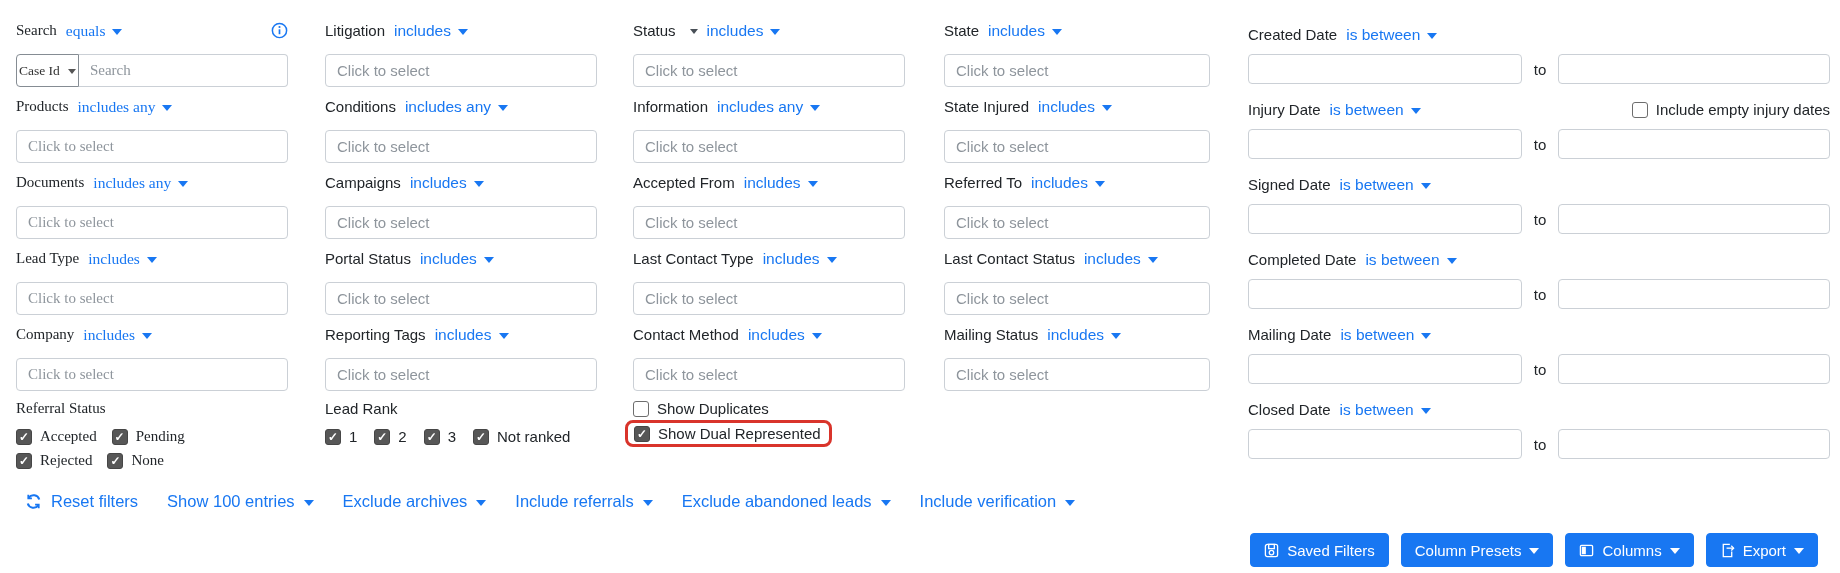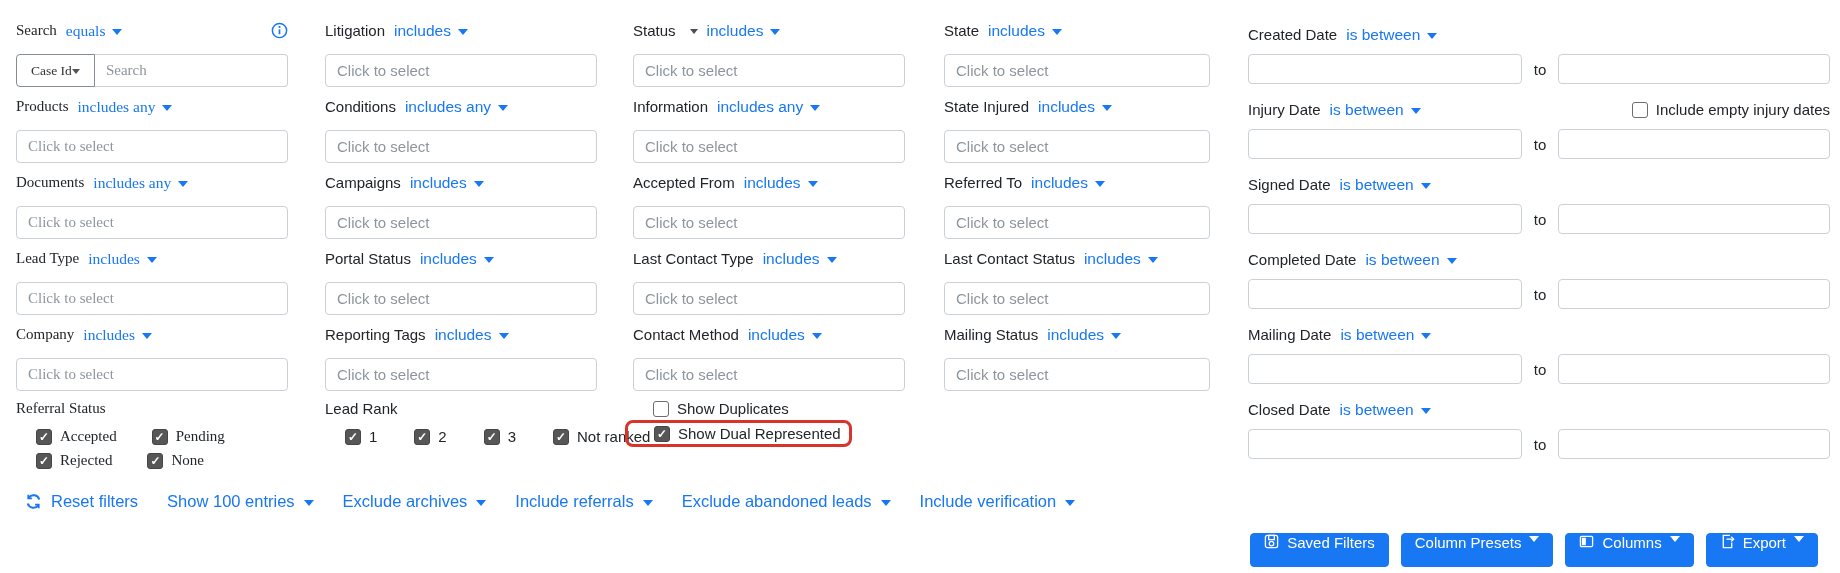--- a/index.html
+++ b/index.html
@@ -23,34 +23,34 @@
          border-top:6px solid currentColor; margin-top:2px; }
   .car.dark  { border-top-color:#495057; border-left-width:4px; border-right-width:4px; border-top-width:5px; margin-left:7px; }
   .car-up { width:0; height:0; border-left:5px solid transparent; border-right:5px solid transparent;
             border-bottom:6px solid currentColor; margin-bottom:1px; }
 
   input.sel { width:100%; height:33px; border:1px solid #cbd0d6; border-radius:4px;
               padding:0 11px; font-family:inherit; font-size:15px; color:#333; }
   input::placeholder { color:#8e959c; opacity:1; }
 
   .search-group { display:flex; height:33px; width:100%; }
-  .caseid-btn { display:inline-flex; align-items:center; padding:0 14px;
+  .caseid-btn { display:inline-flex; align-items:center; gap:8px; padding:0 2px;
                 background:#fff; border:1px solid #858c93; border-radius:4px 0 0 4px;
                 font-family:inherit; font-size:13.5px; color:#333; cursor:pointer; white-space:nowrap; }
   .caseid-btn .car { border-top-color:#555; border-left-width:4px; border-right-width:4px; border-top-width:5px; }
   .search-group input { flex:1; height:33px; border:1px solid #cbd0d6; border-left:none;
                         border-radius:0 4px 4px 0; padding:0 11px; font-family:inherit; font-size:15px; min-width:0; }
 
   .info-icon { margin-left:auto; color:#1877f2; display:inline-flex; cursor:pointer; }
 
   .section-label { font-size:15px; height:21px; margin-bottom:7px; }
   .cb-row { display:flex; align-items:center; margin-bottom:7px; }
   .cb-row.referral > .cb-item { margin-right:15px; }
   .cb-row.rank     > .cb-item { margin-right:17px; }
-  .cb-item { display:inline-flex; align-items:center; gap:8px; font-size:15px; cursor:pointer; white-space:nowrap;margin-left:20px; }
+  .cb-item { display:inline-flex; align-items:center; gap:8px; font-size:15px; cursor:pointer; white-space:nowrap; }
   .cb { width:16px; height:16px; border-radius:3px; flex:0 0 16px; }
   .cb.unchecked { border:1px solid #6d6d6d; background:#fff; }
   .cb.checked { background:#575757; border:1px solid #464646; color:#fff; text-align:center; }
   .cb .ck { display:block; font-size:12px; line-height:14px; font-weight:bold; }
 
   .dual-wrap { display:inline-flex; border:3px solid #d9342b; border-radius:8px;
                padding:2px 8px 2px 6px; margin-left:-8px; }
 
   .date-row { display:flex; align-items:center; }
   input.din { height:30px; border:1px solid #cbd0d6; border-radius:4px; padding:0 10px;
@@ -59,21 +59,21 @@
   .din.to-in { width:272px; }
   .to-sep { width:36px; text-align:center; font-size:15px; color:#212529; }
   .empty-dates { margin-left:auto; }
 
   .links-row { position:absolute; left:25px; top:492px; display:flex; align-items:center; gap:29px; }
   .flink { background:none; border:none; display:inline-flex; align-items:center; gap:9px;
            color:#1877f2; font-family:inherit; font-size:16.5px; cursor:pointer; white-space:nowrap; }
   .flink .car { border-left-width:5px; border-right-width:5px; border-top-width:6px; }
 
   .buttons-row { position:absolute; top:533px; right:22px; display:flex; gap:12px; }
-  .btn { display:inline-flex; align-items:flex-start; gap:8px; height:34px; padding:0 13px;
+  .btn { display:inline-flex; align-items:center; gap:8px; height:34px; padding:0 13px;
          background:#1877f2; border:1px solid #1877f2; border-radius:4px; color:#fff;
          font-family:inherit; font-size:15px; cursor:pointer; white-space:nowrap; }
   .btn svg { display:block; }
 </style>
 </head>
 <body>
 
 <div class="col" id="col1">
   <div class="field">
     <div class="label-row">

